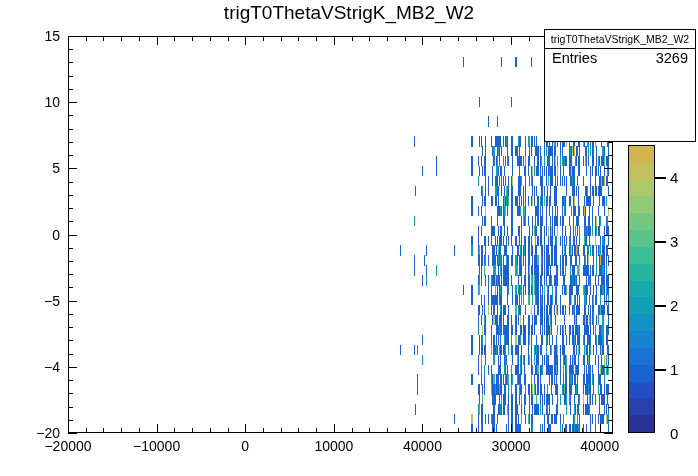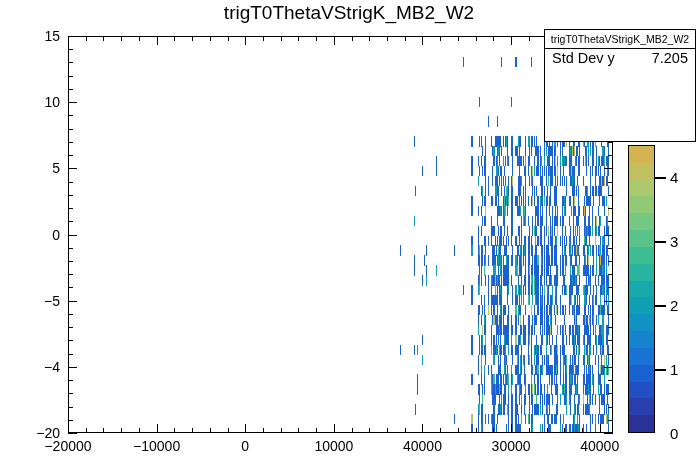--- a/index.html
+++ b/index.html
@@ -2026,22 +2026,22 @@
       <div class="axis-label xlab" style="left: 333.854px; top: 438px;">10000</div>
       <div class="axis-label xlab" style="left: 422.472px; top: 438px;">40000</div>
       <div class="axis-label xlab" style="left: 511.089px; top: 438px;">30000</div>
       <div class="axis-label xlab" style="left: 599.707px; top: 438px;">40000</div>
     </div>
 
   <div id="stats-box">
     <div id="stats-title">trigT0ThetaVStrigK_MB2_W2</div>
     <div id="stats-rows">
         <div class="stats-row">
-          <span>Std Dev y</span>
-          <span>7.205</span>
+          <span>Entries</span>
+          <span>3269</span>
         </div>
       </div>
   </div>
 
   <div id="palette">
       <div class="pal-cell" style="background: rgb(212, 180, 80); top: 0px; height: 17.5235px;"></div>
       <div class="pal-cell" style="background: rgb(194, 192, 94); top: 16.8235px; height: 17.5235px;"></div>
       <div class="pal-cell" style="background: rgb(171, 200, 108); top: 33.6471px; height: 17.5235px;"></div>
       <div class="pal-cell" style="background: rgb(146, 201, 119); top: 50.4706px; height: 17.5235px;"></div>
       <div class="pal-cell" style="background: rgb(117, 200, 129); top: 67.2941px; height: 17.5235px;"></div>

